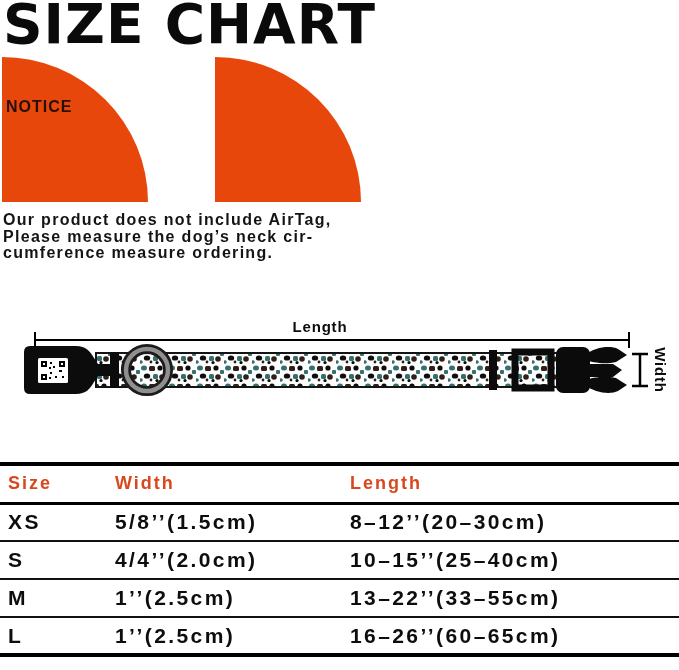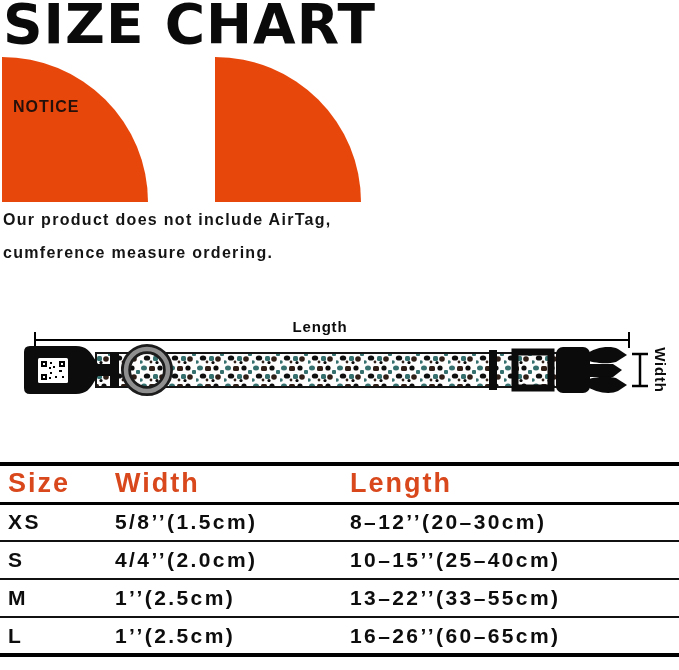--- a/index.html
+++ b/index.html
@@ -14,21 +14,21 @@
     font-size:55px;font-weight:900;letter-spacing:1px;line-height:1;
     color:#0a0a0a;white-space:nowrap;
   }
   .quarter{
     position:absolute;top:57px;width:146px;height:145px;
     border-radius:0 100% 0 0;
   }
   .quarter.left{left:2px;}
   .quarter.right{left:215px;}
   .notice-label{
-    position:absolute;left:11px;top:41px;
+    position:absolute;left:4px;top:41px;
     font-size:16px;font-weight:bold;letter-spacing:1px;color:#26100a;
     white-space:nowrap;
   }
   .note{
     position:absolute;left:3px;top:212px;margin:0;
     font-size:16px;font-weight:bold;letter-spacing:1.3px;line-height:16.5px;
     color:#141414;white-space:nowrap;
   }
   .diagram{position:absolute;left:0;top:310px;}
   .svg-label{
@@ -41,41 +41,41 @@
     border-top:4px solid #000;border-bottom:4px solid #000;
   }
   .size-table col.c1{width:107px;}
   .size-table col.c2{width:235px;}
   .size-table col.c3{width:337px;}
   .size-table th,.size-table td{
     text-align:left;padding:0 0 0 8px;white-space:nowrap;vertical-align:middle;
   }
   .size-table thead tr{height:39px;border-bottom:3px solid #000;}
   .size-table thead th{
-    font-size:27px;font-weight:bold;letter-spacing:2px;
+    font-size:18px;font-weight:bold;letter-spacing:2px;
   }
   .size-table tbody tr{height:38px;border-bottom:2px solid #111;padding-left:20px;}
   .size-table tbody tr:last-child{border-bottom:none;}
   .size-table tbody td{
     font-size:21px;font-weight:bold;letter-spacing:2.4px;color:#0d0d0d;
   }
 </style>
 </head>
 <body>
 
 <h1 class="page-title">SIZE CHART</h1>
 
 <div class="quarter left" style="background: rgb(232, 71, 12);">
   <span class="notice-label">NOTICE</span>
 </div>
 <div class="quarter right" style="background: rgb(232, 71, 12);"></div>
 
 <p class="note">
   <span>Our product does not include AirTag,</span><br>
-  <br>
+  <span>Please measure the dog’s neck cir-</span><br>
   <span>cumference measure ordering.</span>
 </p>
 
 <svg class="diagram" width="679" height="110" viewBox="0 0 679 110">
   <defs>
     <pattern id="pDog" width="28" height="18" patternUnits="userSpaceOnUse">
       <rect width="28" height="18" fill="#fdfdfd"></rect>
       <ellipse cx="4" cy="4" rx="3" ry="2.5" fill="#35706f"></ellipse>
       <rect x="9" y="2" width="6" height="5" rx="1.5" fill="#2f1f17"></rect>
       <circle cx="20" cy="4" r="2.6" fill="#0c0c0c"></circle>

